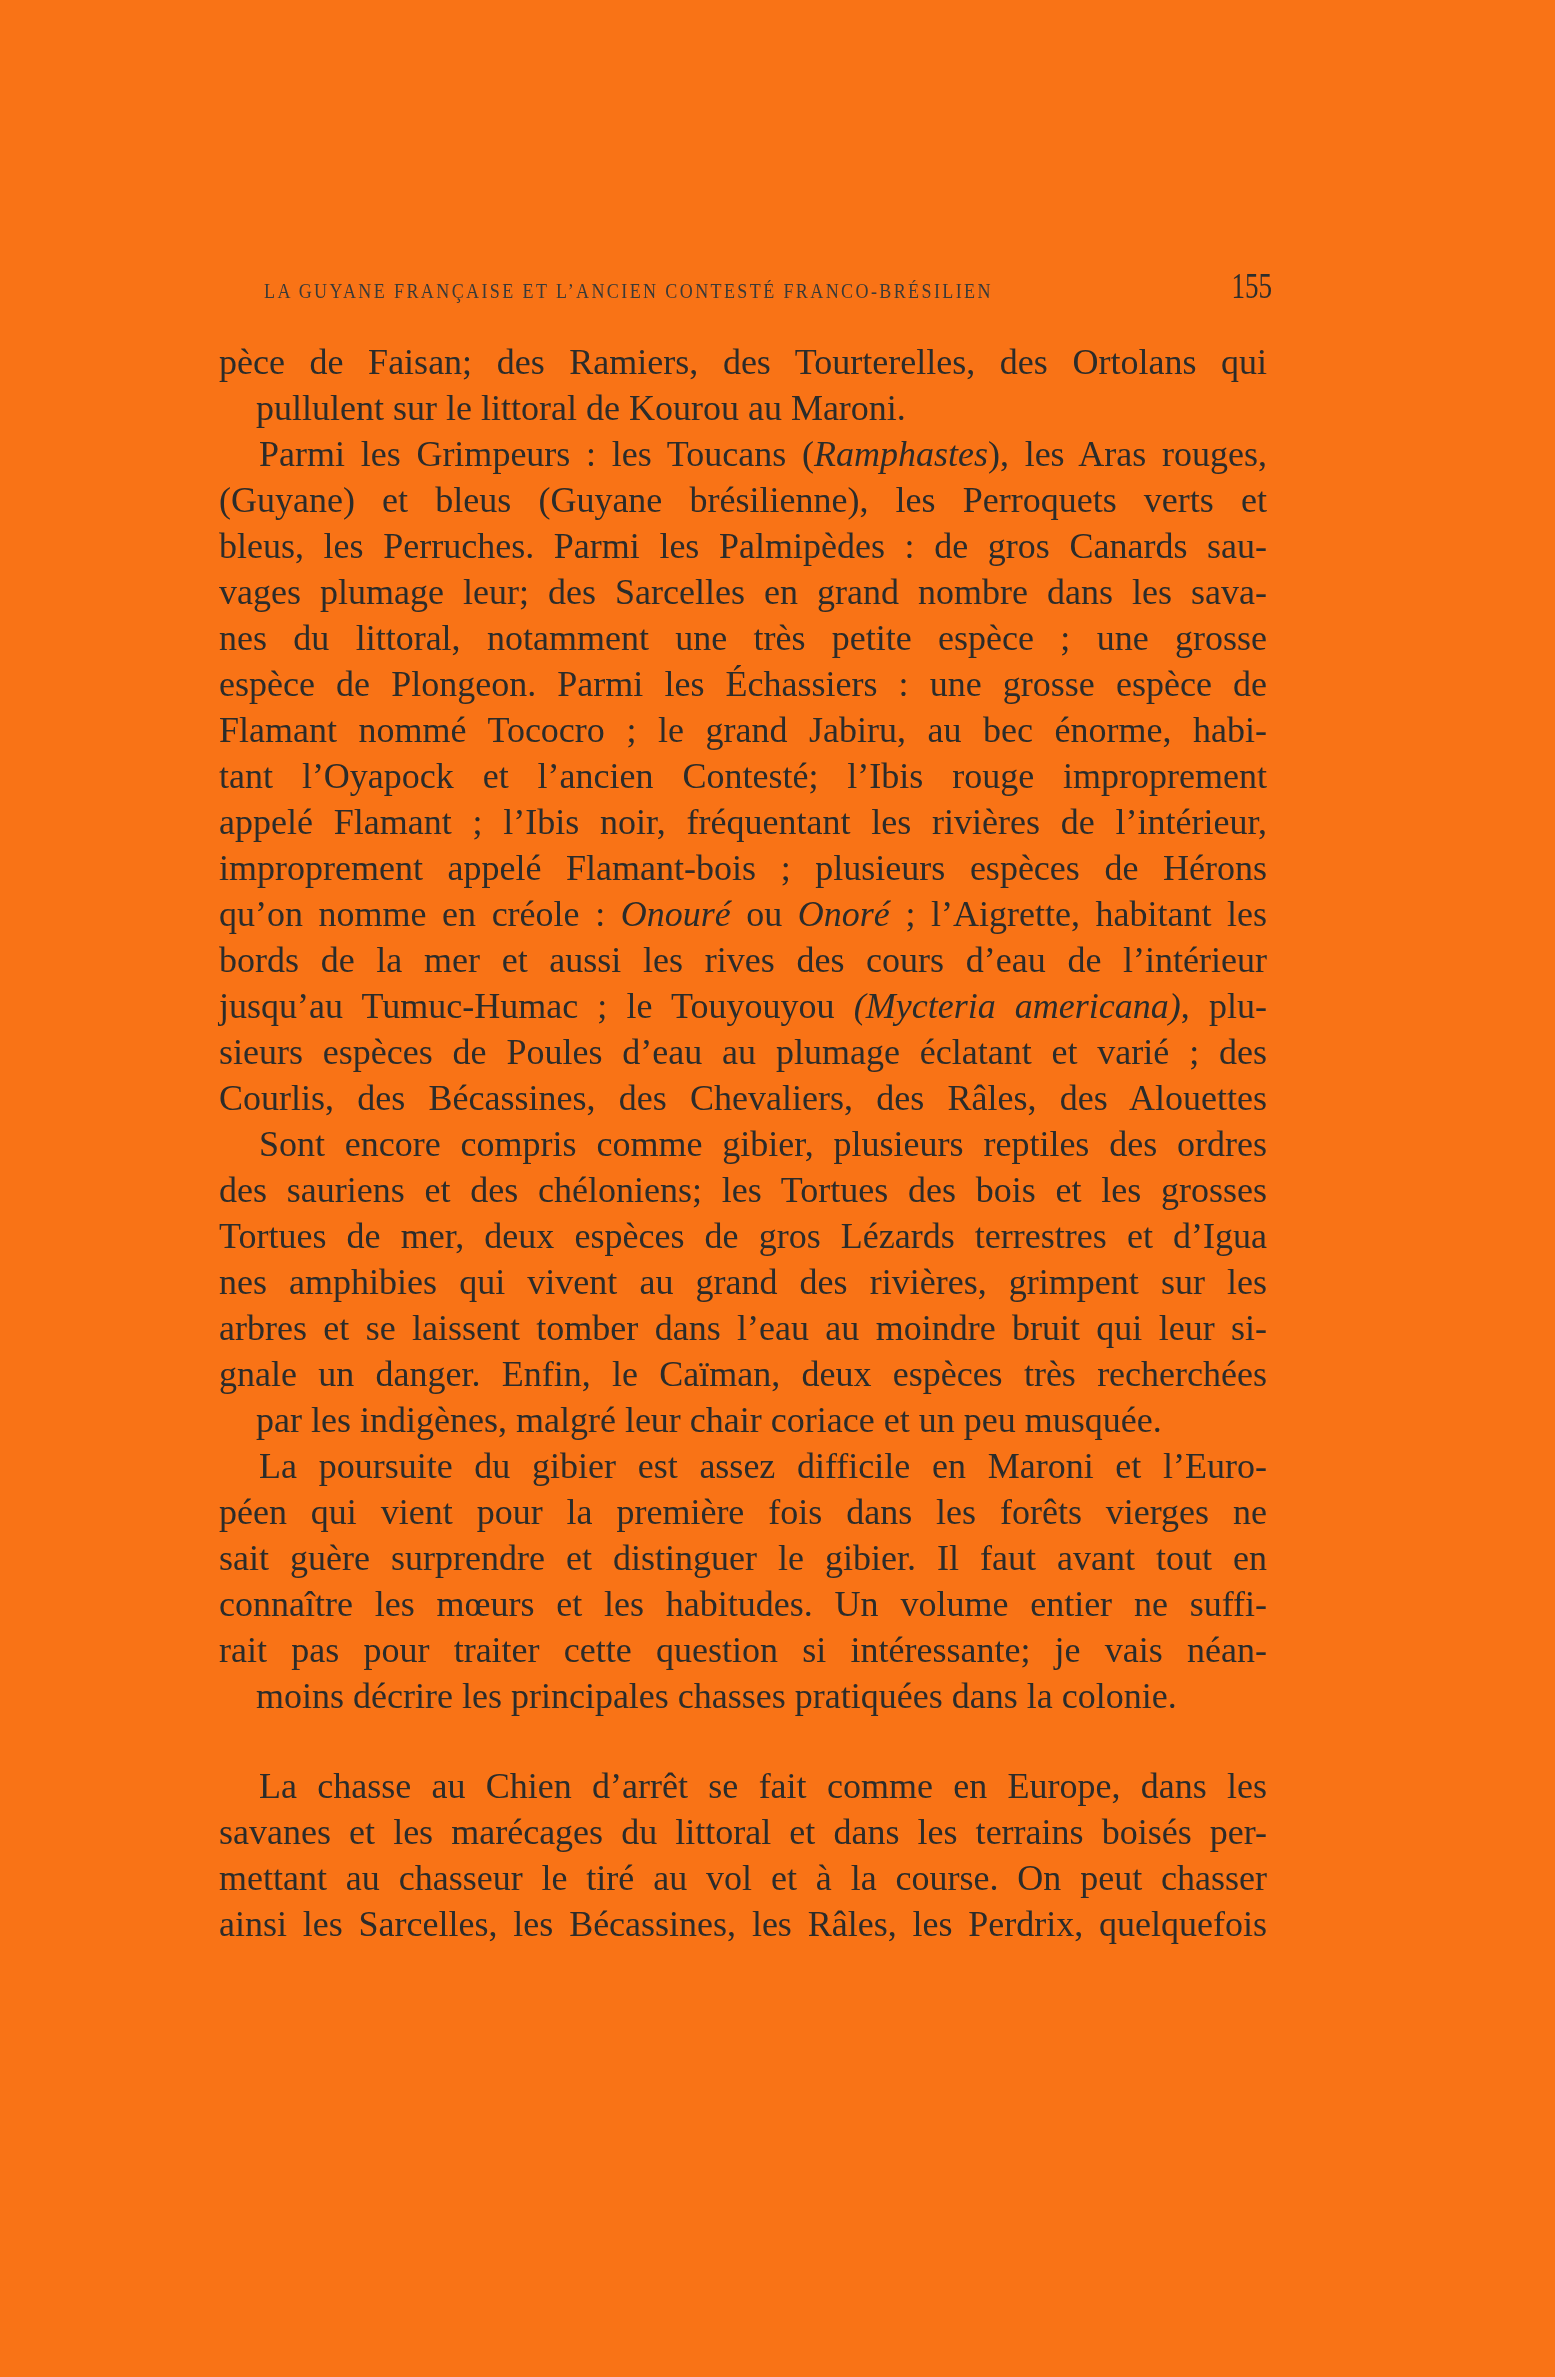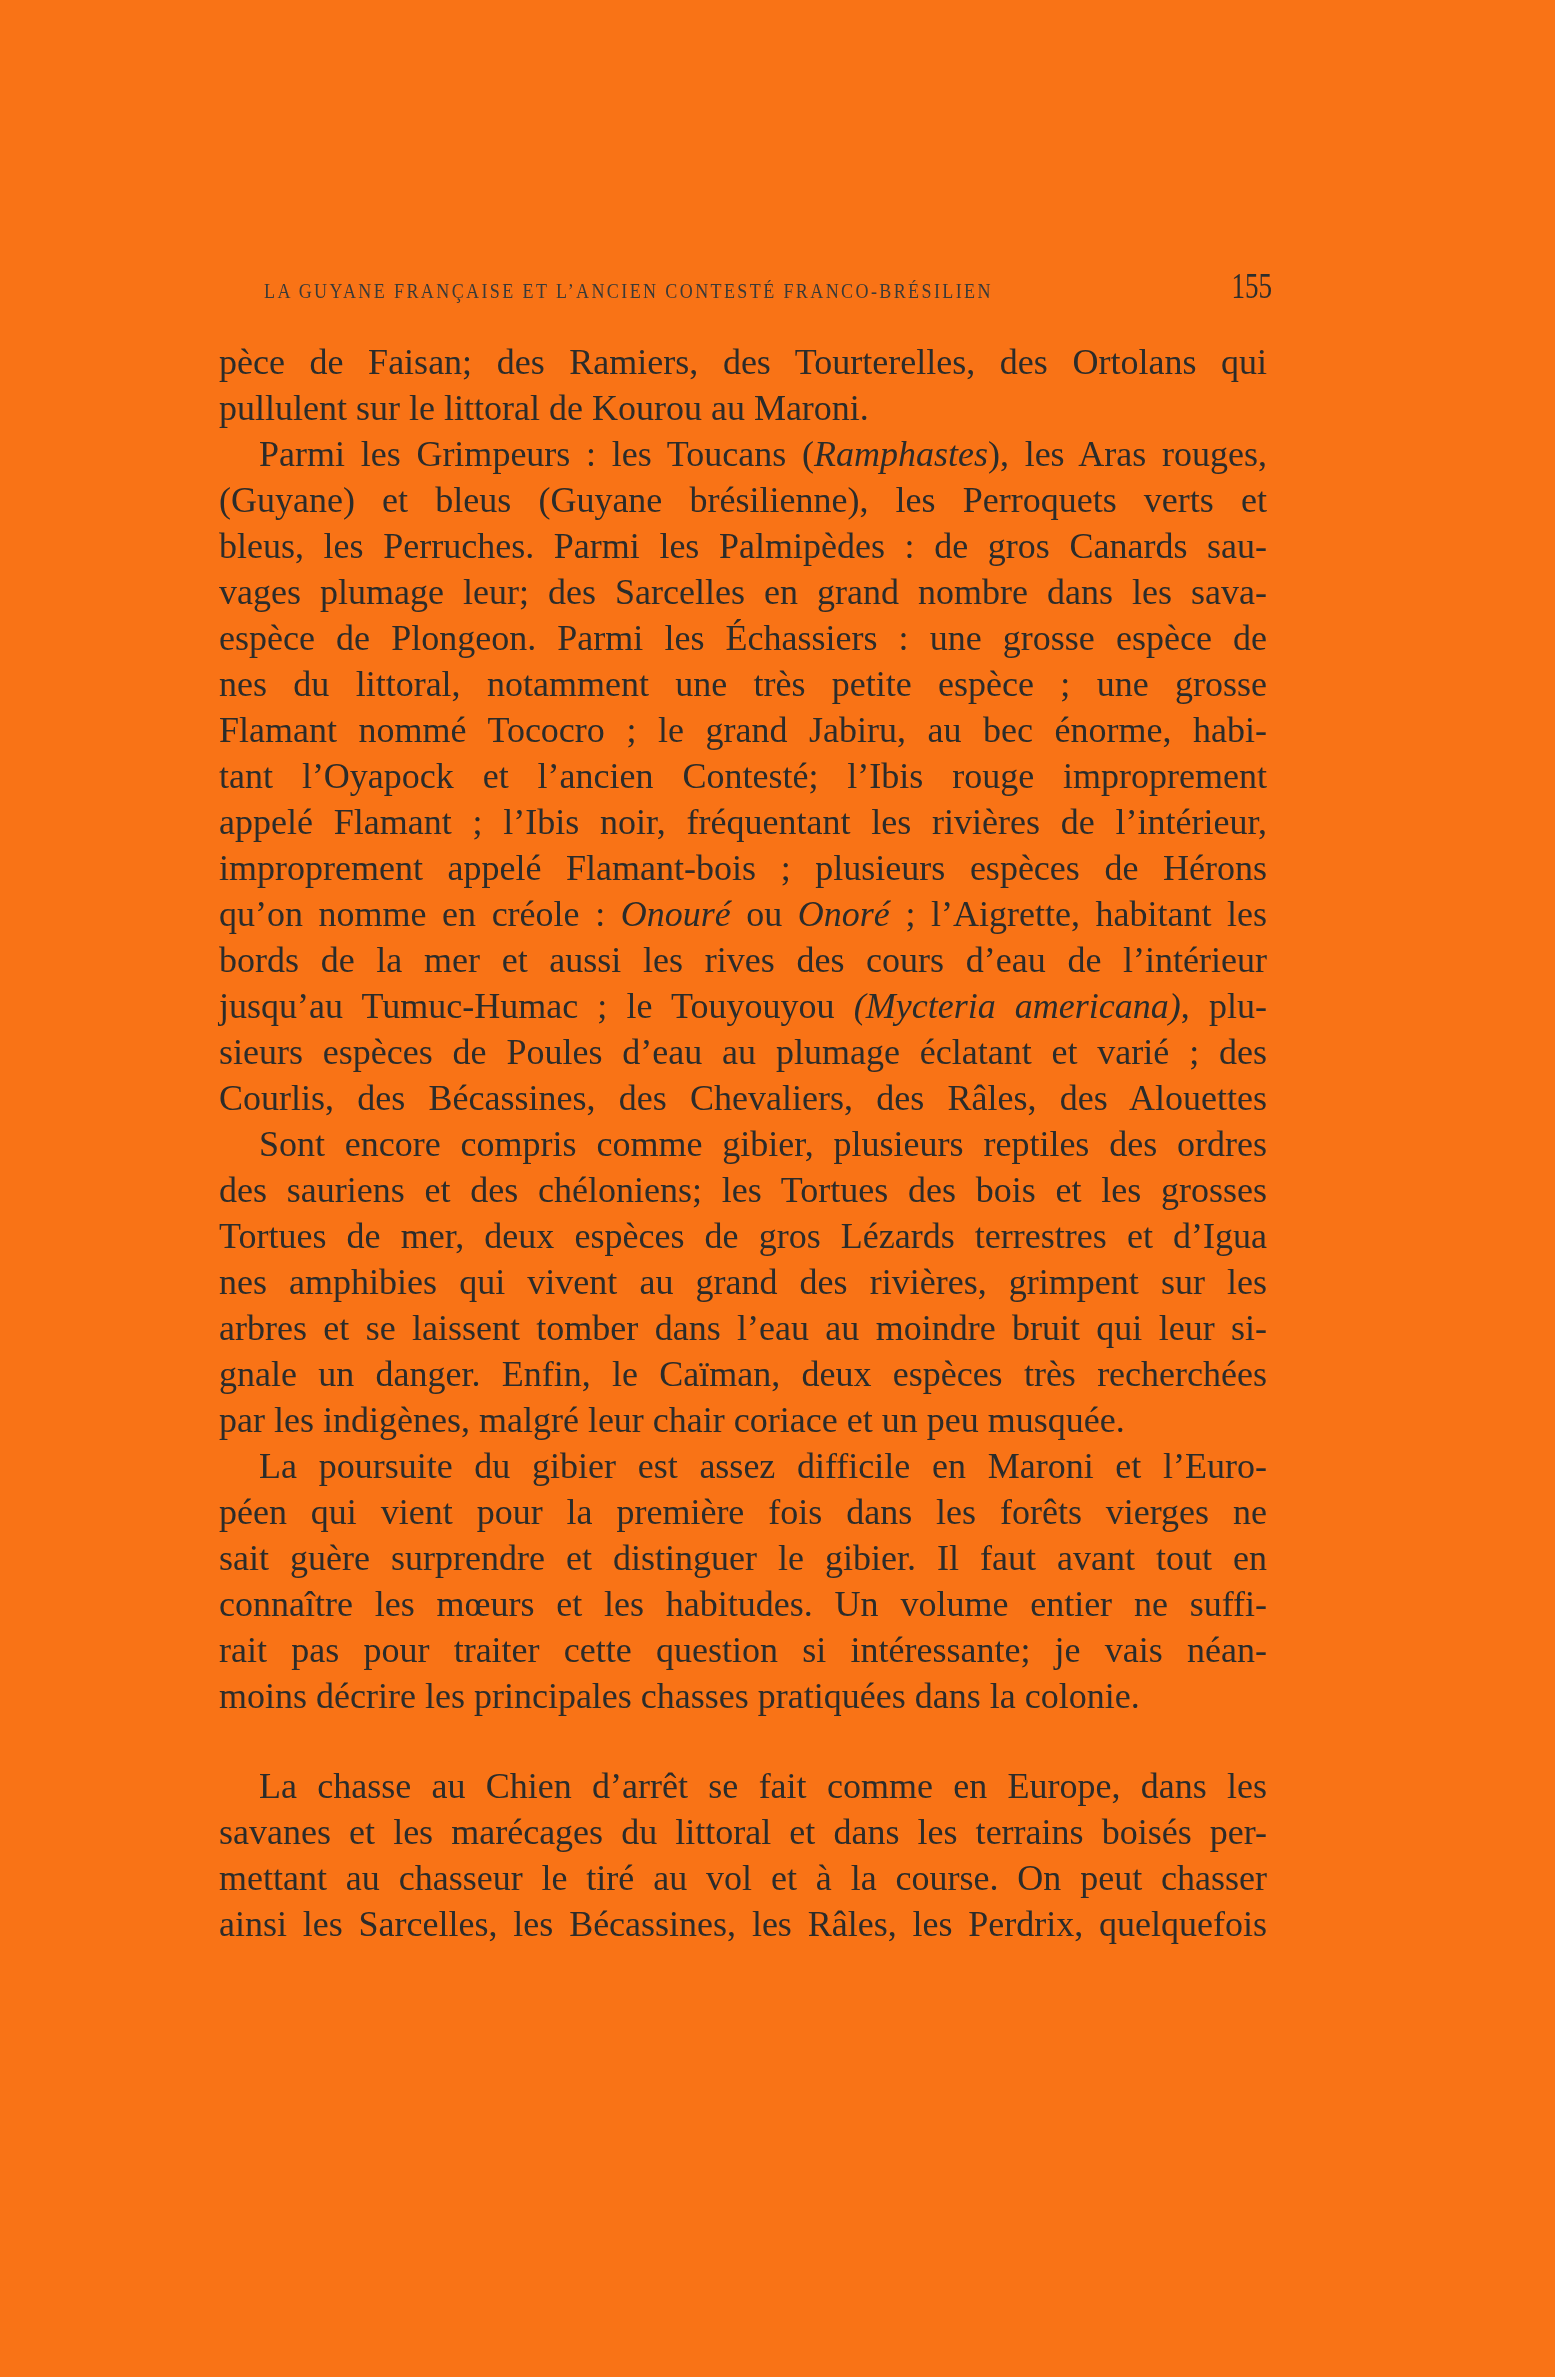--- a/index.html
+++ b/index.html
@@ -52,21 +52,21 @@
   .line {
     font-size: 36px;
     line-height: 46px;
     height: 46px;
     white-space: nowrap;
     text-align: justify;
     text-align-last: justify;
     letter-spacing: 0px;
     color: #2c2c2a;
   }
-  .line.last { text-align-last: left; }
+  .line.last { text-align-last: left; margin-left: 37px; }
   .line.indent { padding-left: 40px; }
   .gap { height: 44px; }
   i { font-style: italic; }
 </style>
 </head>
 <body>
 
 <div class="page">
   <div class="running-head">
     <span class="running-title">La Guyane française et l’ancien Contesté franco-brésilien</span>
@@ -75,22 +75,22 @@
   <div class="body-text" id="body-text">
       <div>
         <div class="line">pèce de Faisan; des Ramiers, des Tourterelles, des Ortolans qui</div>
         <div class="line last">pullulent sur le littoral de Kourou au Maroni.</div>
       </div>
       <div>
         <div class="line indent">Parmi les Grimpeurs : les Toucans (<i>Ramphastes</i>), les Aras rouges,</div>
         <div class="line">(Guyane) et bleus (Guyane brésilienne), les Perroquets verts et</div>
         <div class="line">bleus, les Perruches. Parmi les Palmipèdes : de gros Canards sau-</div>
         <div class="line">vages plumage leur; des Sarcelles en grand nombre dans les sava-</div>
+        <div class="line">nes du littoral, notamment une très petite espèce ; une grosse</div>
         <div class="line">espèce de Plongeon. Parmi les Échassiers : une grosse espèce de</div>
-        <div class="line">nes du littoral, notamment une très petite espèce ; une grosse</div>
         <div class="line">Flamant nommé Tococro ; le grand Jabiru, au bec énorme, habi-</div>
         <div class="line">tant l’Oyapock et l’ancien Contesté; l’Ibis rouge improprement</div>
         <div class="line">appelé Flamant ; l’Ibis noir, fréquentant les rivières de l’intérieur,</div>
         <div class="line">improprement appelé Flamant-bois ; plusieurs espèces de Hérons</div>
         <div class="line">qu’on nomme en créole : <i>Onouré</i> ou <i>Onoré</i> ; l’Aigrette, habitant les</div>
         <div class="line">bords de la mer et aussi les rives des cours d’eau de l’intérieur</div>
         <div class="line">jusqu’au Tumuc-Humac ; le Touyouyou <i>(Mycteria americana)</i>, plu-</div>
         <div class="line">sieurs espèces de Poules d’eau au plumage éclatant et varié ; des</div>
         <div class="line">Courlis, des Bécassines, des Chevaliers, des Râles, des Alouettes</div>
       </div>

